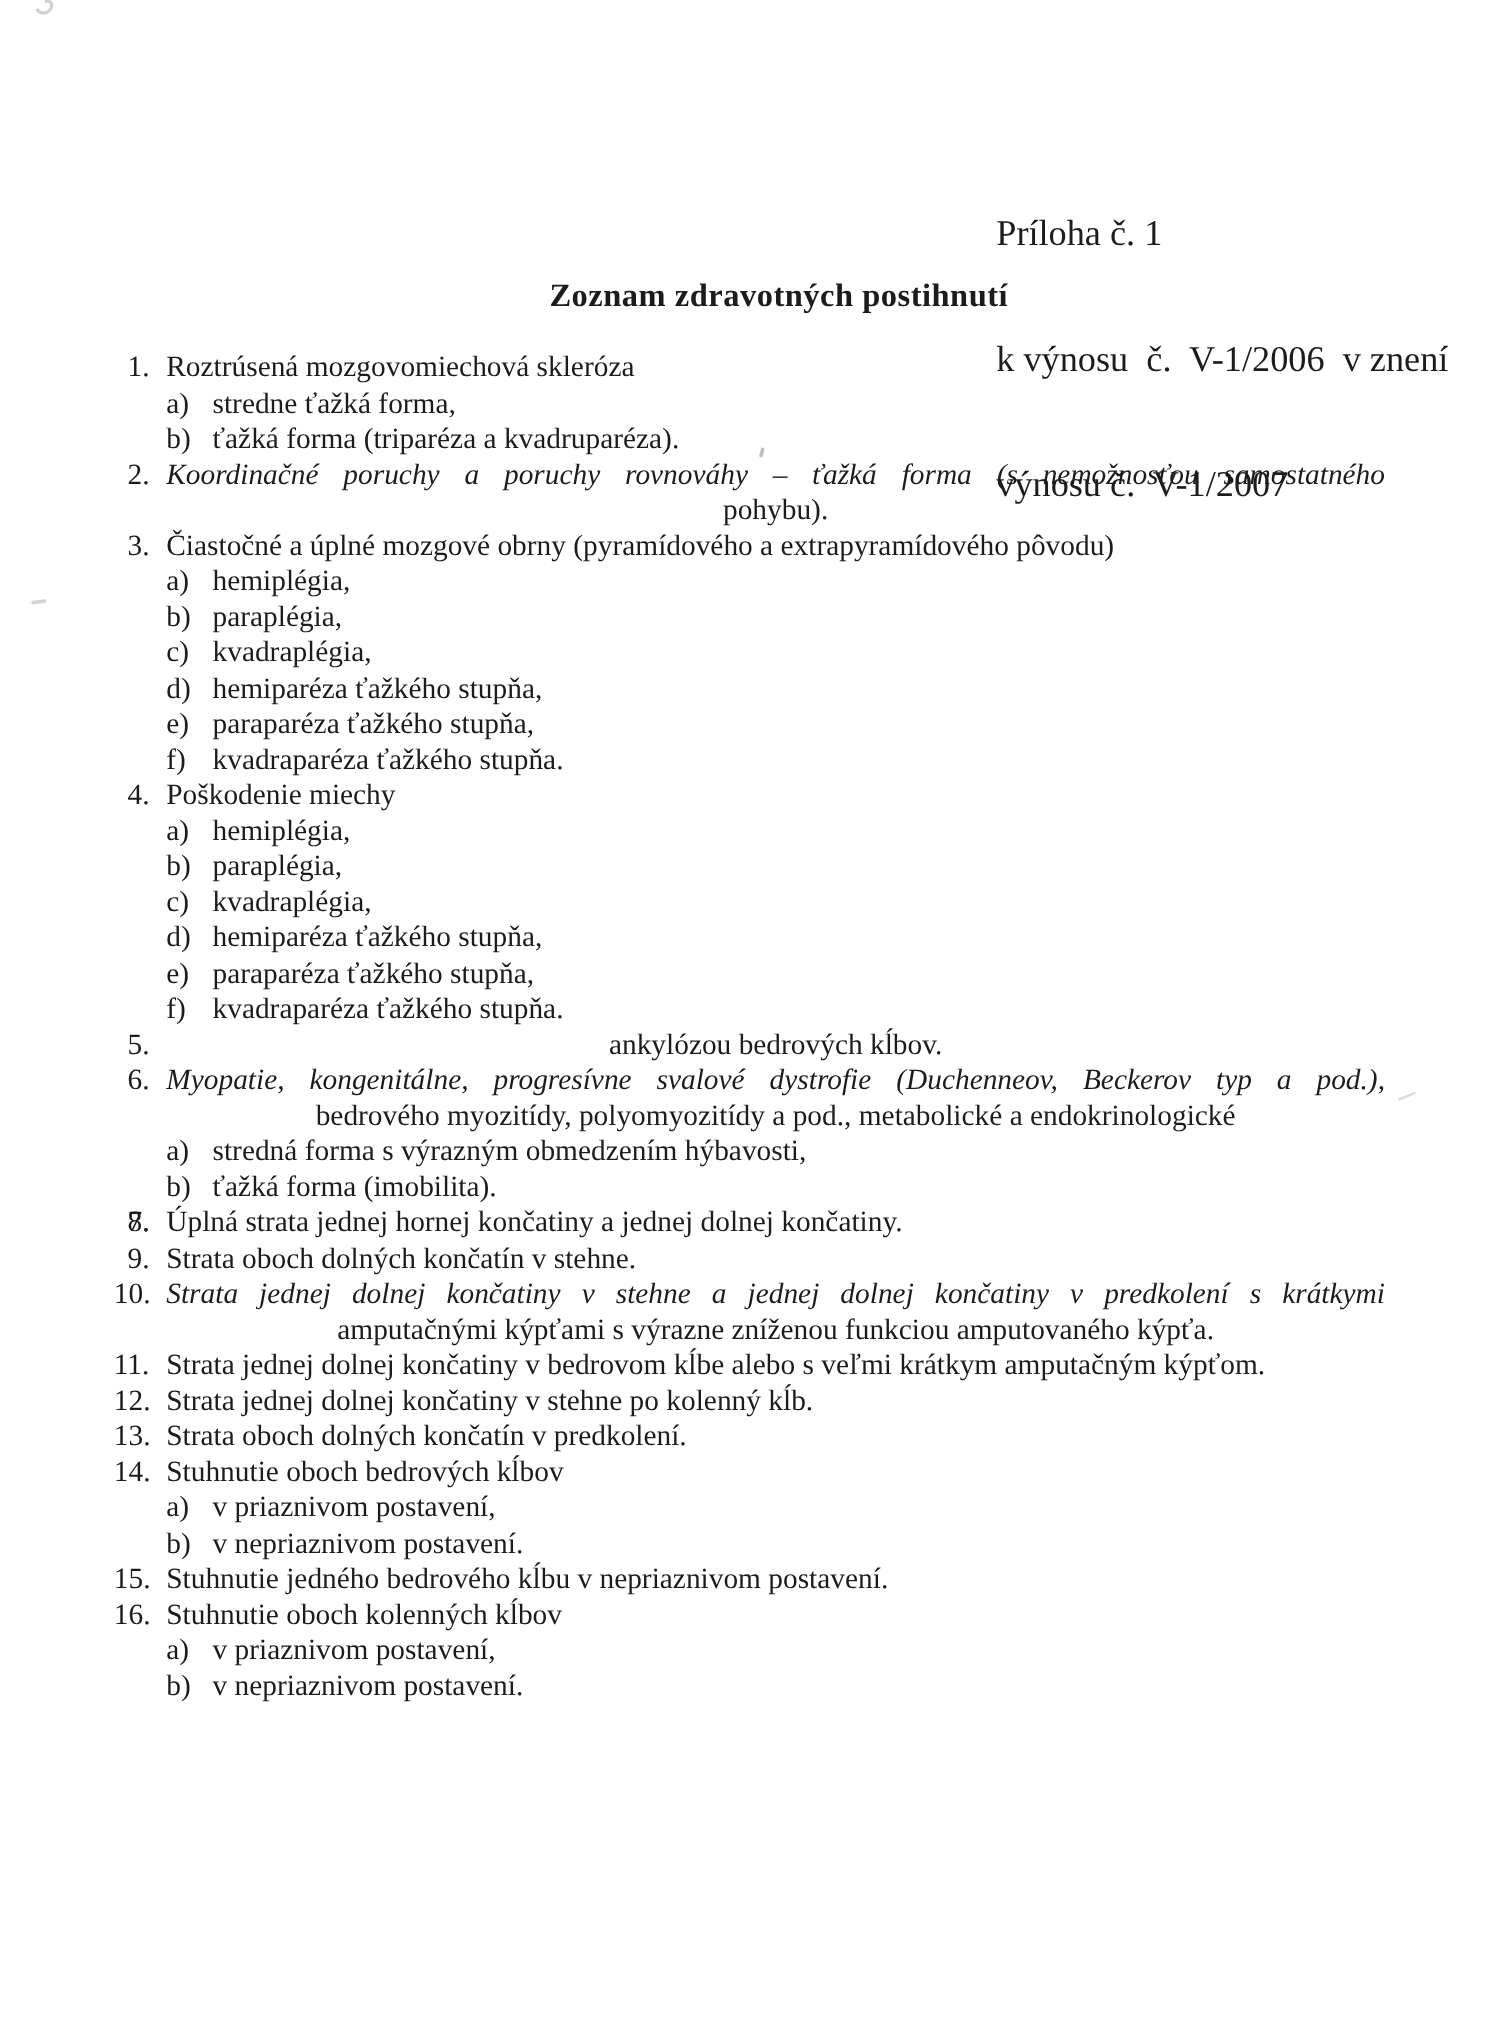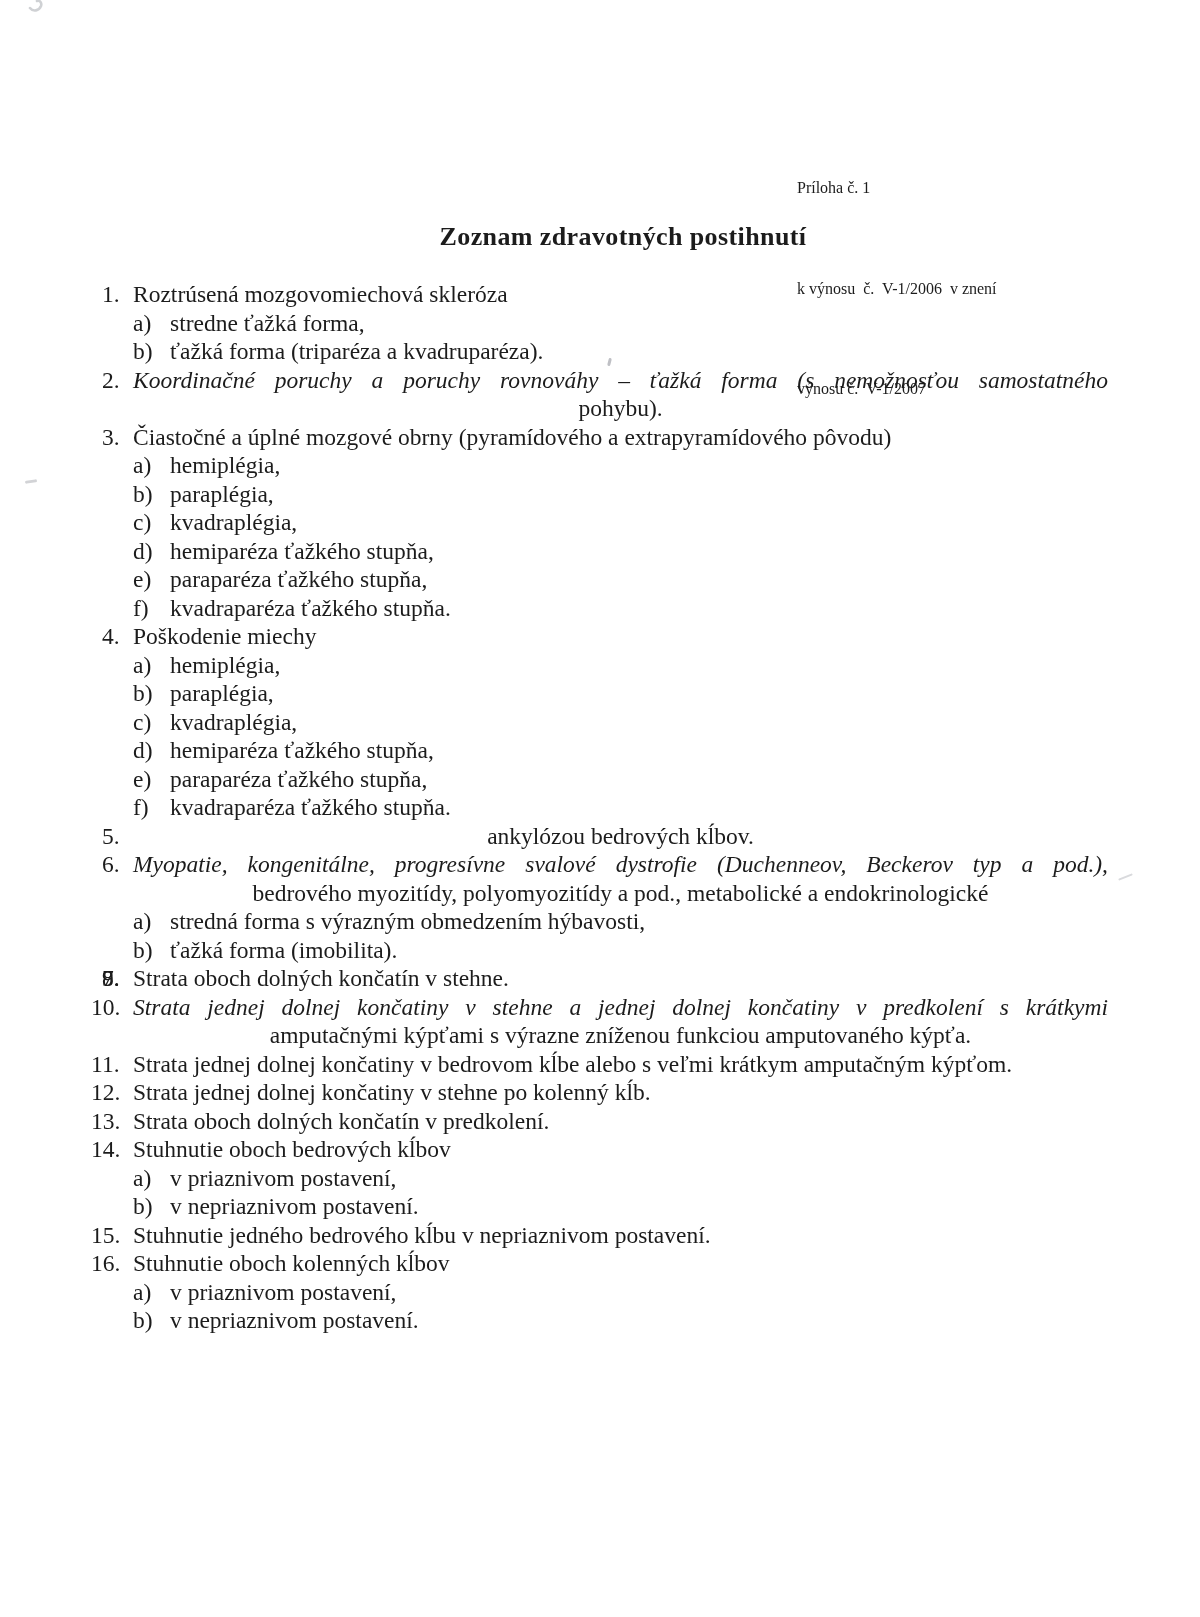--- a/index.html
+++ b/index.html
@@ -10,21 +10,21 @@
     color: #1c1c1c;
     position: relative;
     overflow: hidden;
   }
   .page { position: absolute; inset: 0; }
 
   
   .annex-header {
     position: absolute;
     left: 797px; top: 104px;
-    font-size: 16px; line-height: 33.5px;
+    font-size: 29px; line-height: 33.5px;
     white-space: pre-wrap;
   }
 
   
   .doc-title {
     position: absolute;
     left: 23px; top: 222px; width: 1200px;
     text-align: center;
     font-size: 26px; font-weight: bold;
     letter-spacing: 0.4px;
@@ -191,20 +191,21 @@
 
     <div>
       <div class="it d1">
         <span class="num">7.</span>
       </div>
     </div>
 
     <div>
       <div class="it d1">
         <span class="num">8.</span>
+        <span>Úplná strata jednej hornej končatiny a jednej dolnej končatiny.</span>
       </div>
     </div>
 
     <div>
       <div class="it d1">
         <span class="num">9.</span>
         <span>Strata oboch dolných končatín v stehne.</span>
       </div>
     </div>
 

